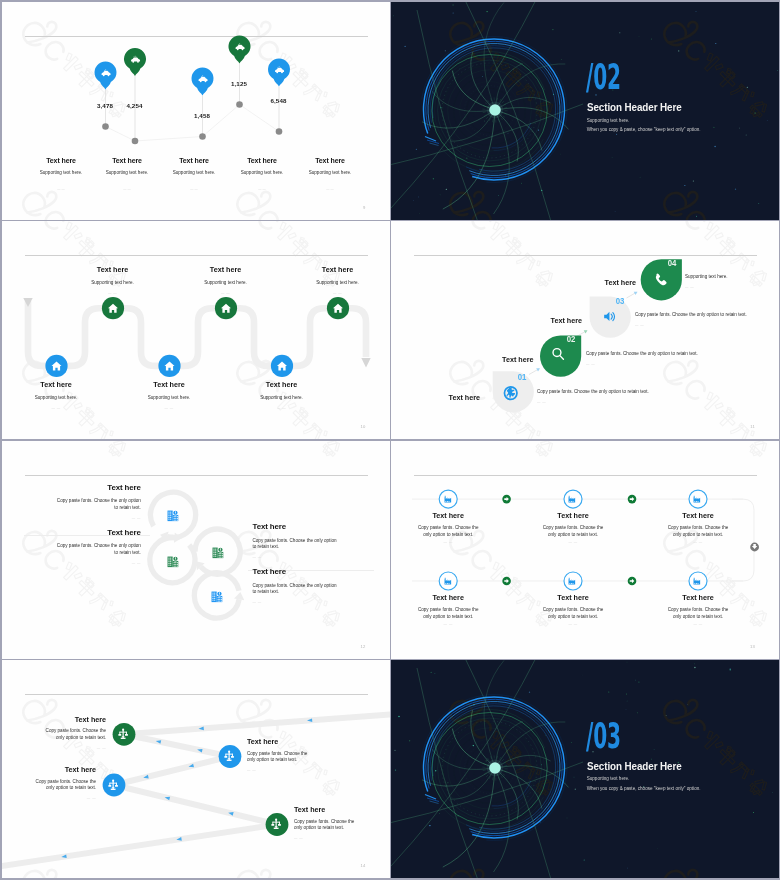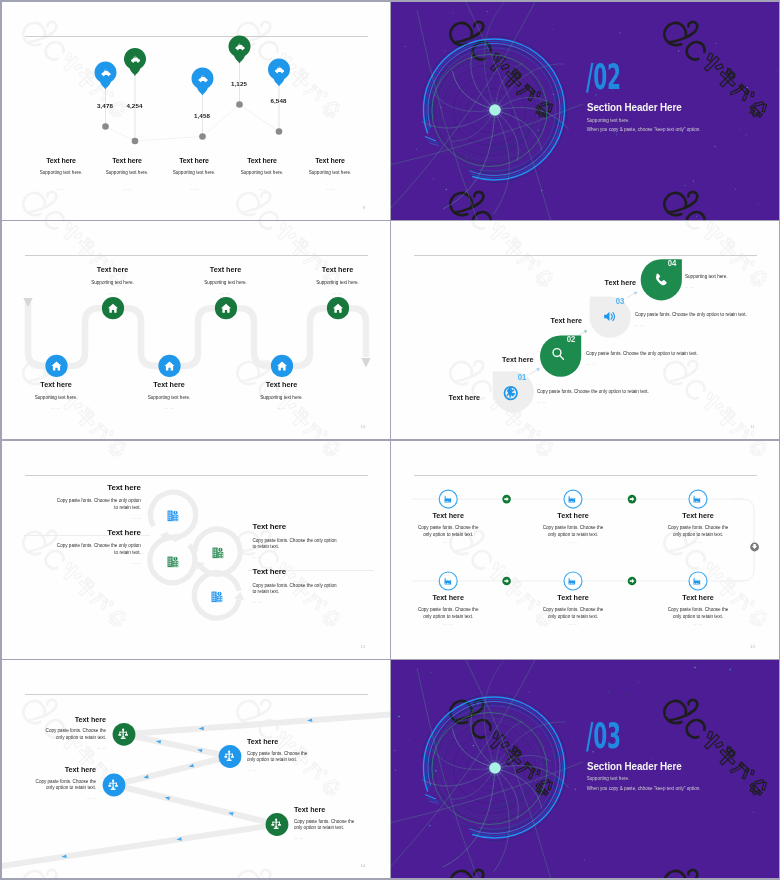--- a/index.html
+++ b/index.html
@@ -1,21 +1,21 @@
 <!DOCTYPE html>
 <html><head>
 <meta charset="utf-8">
 <style>
   html,body{margin:0;padding:0;}
   body{width:780px;height:880px;background:#a2a4b6;font-family:"Liberation Sans",sans-serif;overflow:hidden;}
   .grid{position:absolute;left:0;top:0;width:780px;height:880px;display:grid;
         grid-template-columns:388px 388px;grid-template-rows:218px 218px 218px 218px;
         gap:1.5px 1.5px; padding:1.5px 2.5px 3px 1.5px; box-sizing:border-box;}
   .slide{position:relative;overflow:hidden;background:#fefefe;}
-  .slide.dark{background:#4c1d95;}
+  .slide.dark{background:#0f172a;}
   .wmlayer{position:absolute;width:780px;height:880px;pointer-events:none;z-index:0;opacity:1;}
   
   .hr{position:absolute;left:23px;top:34px;width:343px;height:1px;background:#cfcfcf;}
   .pageno{position:absolute;right:24px;bottom:10px;font-size:4.2px;color:#b8b8b8;letter-spacing:.2px;}
   .sx-num{position:absolute;left:194.8px;top:58.5px;font-size:35px;font-weight:bold;color:#1f8ae0;letter-spacing:-0.3px;line-height:1;transform:scaleX(0.575);transform-origin:left top;font-family:"DejaVu Sans",sans-serif;}
   .sx-head{position:absolute;left:195.5px;top:99.5px;font-size:10.6px;font-weight:bold;color:#f2f2f2;letter-spacing:-0.1px;transform:scaleX(0.93);transform-origin:left top;}
   .sx-l1{position:absolute;left:195.7px;top:116px;font-size:4.6px;color:#cfcfcf;}
   .sx-l2{position:absolute;left:195.7px;top:125.5px;font-size:4.6px;color:#cfcfcf;}
   
   .s3up{position:absolute;top:44px;width:80px;text-align:center;}

